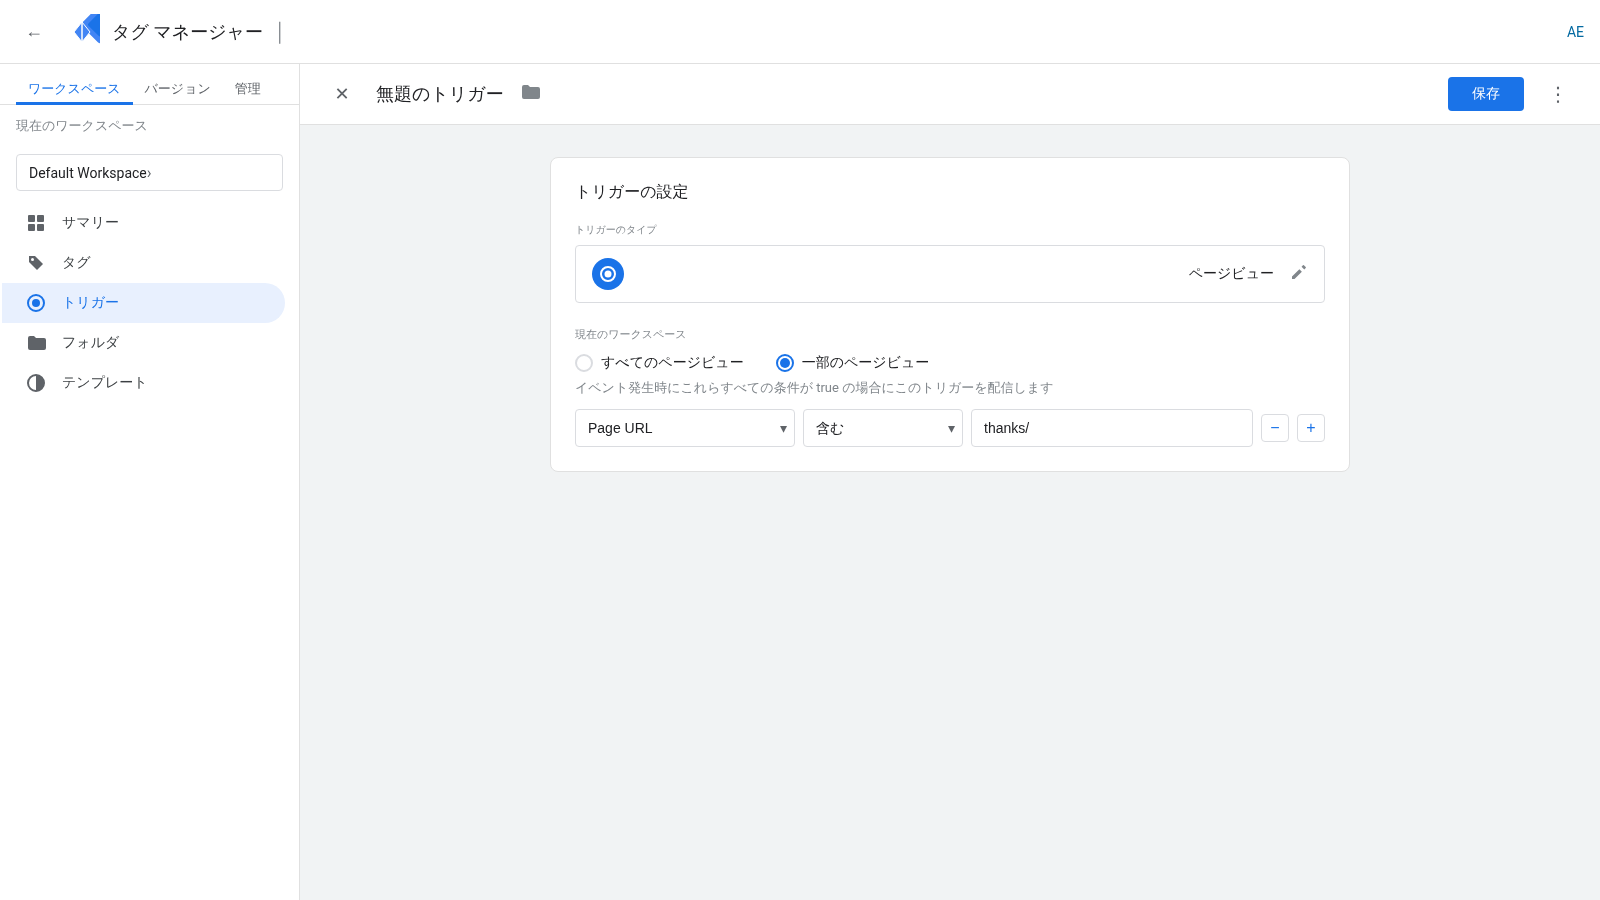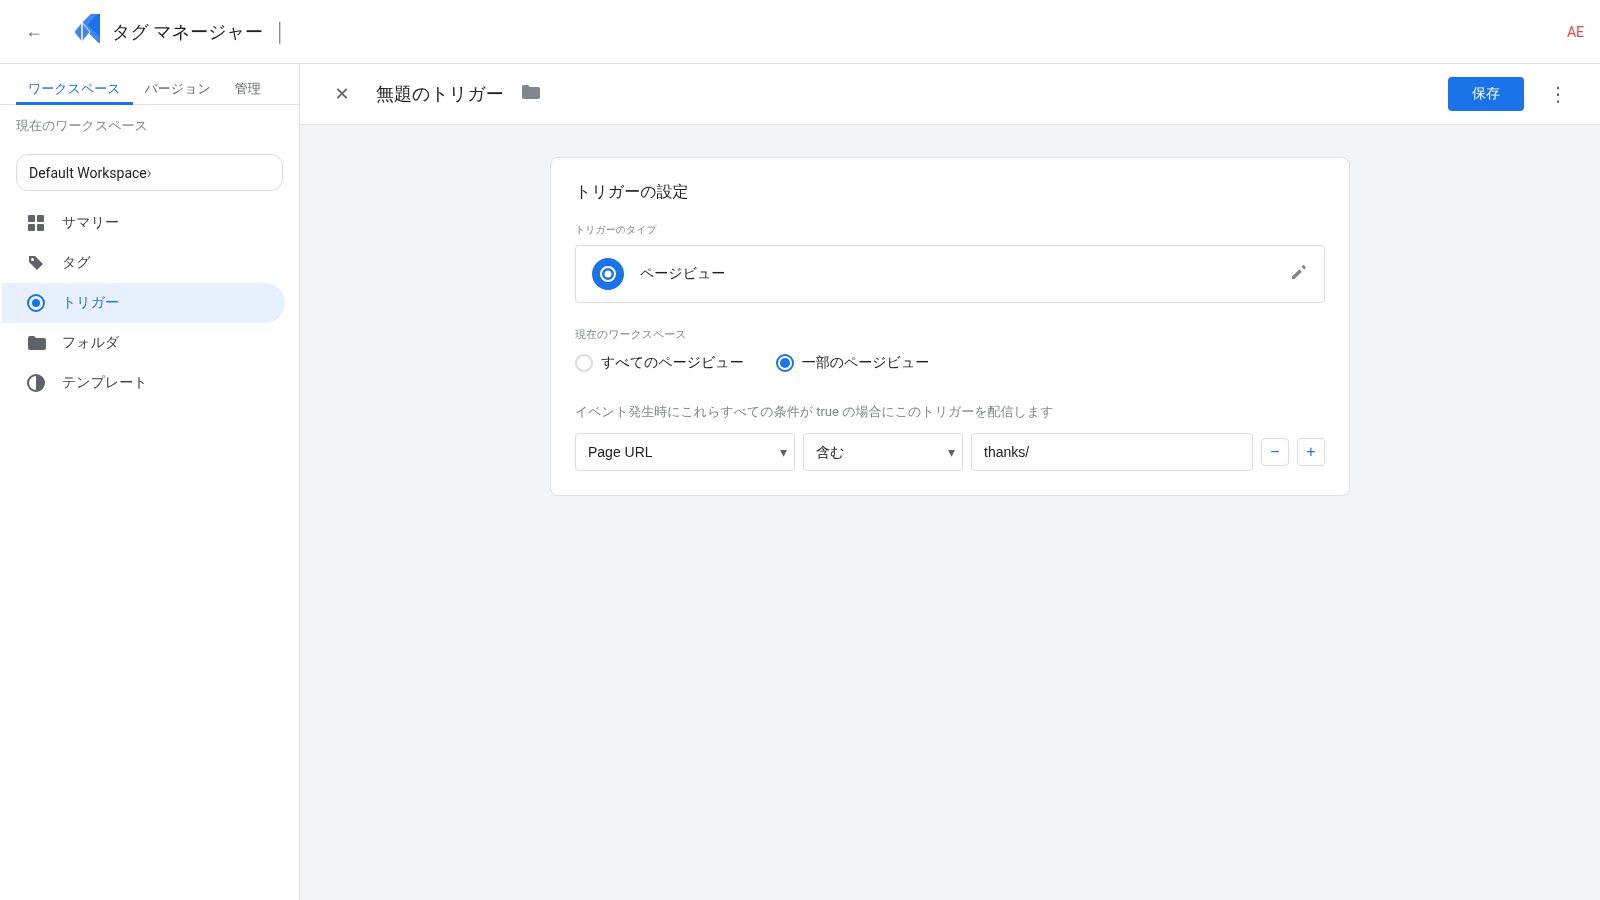--- a/index.html
+++ b/index.html
@@ -41,21 +41,21 @@
       font-weight: 400;
     }
     .header-subtitle {
       font-size: 18px;
       color: #80868b;
       font-weight: 400;
     }
     .header-spacer { flex: 1; }
     .header-account {
       font-size: 14px;
-      color: #ef4444;
+      color: #0369a1;
       display: flex; align-items: flex-start; gap: 8px;
     }
 
     
     .main-layout {
       display: flex;
       flex: 1;
       overflow: hidden;
     }
 
@@ -98,21 +98,21 @@
       font-size: 13px;
       color: #80868b;
       margin-bottom: 19px;
     }
     .workspace-selector {
       display: flex;
       align-items: center;
       justify-content: flex-start;
       padding: 8px 12px;
       border: 1px solid #dadce0;
-      border-radius: 12px;
+      border-radius: 4px;
       cursor: pointer;
       background: #fff;
     }
     .workspace-name {
       font-size: 14px;
       color: #202124;
     }
     .workspace-arrow {
       color: #5f6368;
       font-size: 16px;
@@ -261,20 +261,21 @@
     
     .trigger-type-box {
       display: flex;
       align-items: center;
       border: 1px solid #dadce0;
       border-radius: 4px;
       padding: 12px 16px;
       cursor: pointer;
       gap: 16px;
       margin-bottom: 24px;
+      text-align: right;
     }
     .trigger-type-icon {
       width: 32px; height: 32px;
       background: #1a73e8;
       border-radius: 50%;
       display: flex; align-items: center; justify-content: center;
       color: #fff;
       font-size: 16px;
       flex-shrink: 0;
     }
@@ -291,21 +292,21 @@
 
     
     .radio-group-label {
       font-size: 11px;
       color: #80868b;
       margin-bottom: 12px;
     }
     .radio-group {
       display: flex;
       gap: 32px;
-      margin-bottom: 31px;
+      margin-bottom: 7px;
     }
     .radio-item {
       display: flex;
       align-items: center;
       gap: 8px;
       cursor: pointer;
     }
     .radio-outer {
       width: 18px; height: 18px;
       border-radius: 50%;

